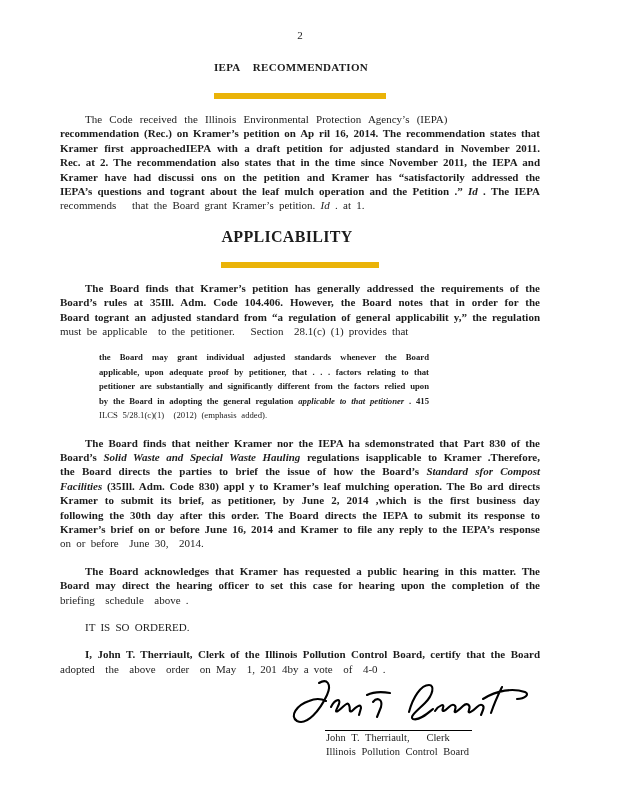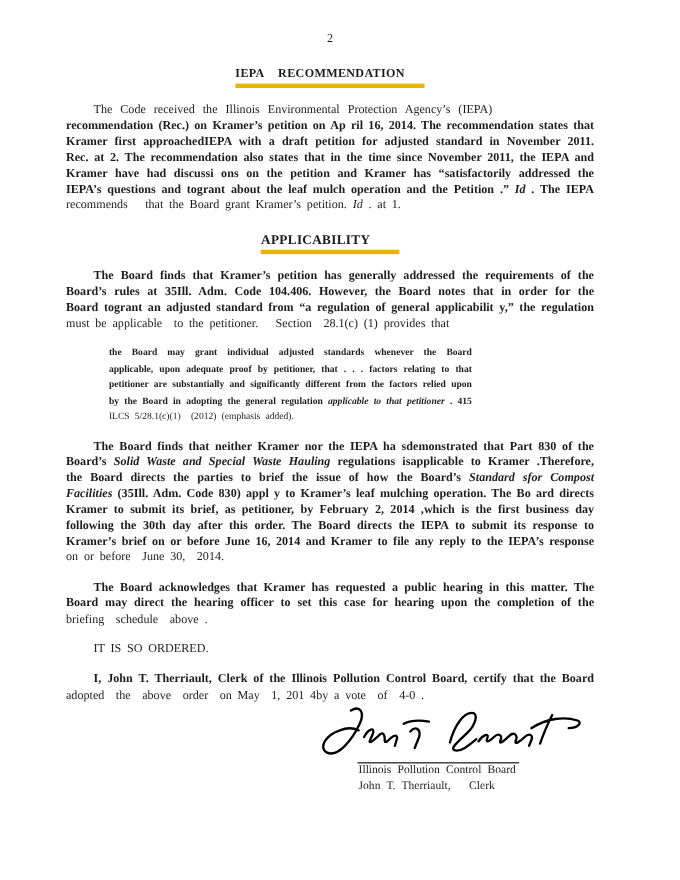--- a/index.html
+++ b/index.html
@@ -3,22 +3,22 @@
 <meta charset="utf-8">
 <style>
   html,body{margin:0;padding:0;background:#ffffff;}
   .page{position:relative;width:618px;height:800px;box-sizing:border-box;
         background:#ffffff;color:#1c1c1c;overflow:hidden;
         font-family:"Liberation Serif", serif;
         padding:28px 78px 0 60px;}
   .pageno{text-align:center;font-size:11px;line-height:14px;}
   .h-row{text-align:center;margin-top:16px;line-height:15px;}
   .heading{display:inline-block;font-weight:bold;font-size:11px;
-           border-bottom:4px solid #eab308;padding:0 18px 1px 0;letter-spacing:.3px;}
-  .heading.h2{font-size:12px;padding-right:26px;}
+           border-bottom:6px solid #eab308;padding:0 18px 18px 0;letter-spacing:.3px;}
+  .heading.h2{font-size:16px;padding-right:26px;}
   .para{margin-top:13px;}
   .line{font-size:11px;line-height:14.4px;}
   .j{text-align:justify;text-align-last:justify;font-weight:bold;}
   .l{white-space:nowrap;word-spacing:2.5px;}
   .w{word-spacing:4.5px;}
   .i{text-indent:25px;}
   .quote{margin-top:12px;margin-left:39px;width:330px;}
   .quote .line{font-size:8.7px;line-height:14.4px;}
   .em{font-style:italic;}
   .sig-block{margin-left:225px;margin-top:1px;}
@@ -55,21 +55,21 @@
         <div class="line j">applicable, upon adequate proof by petitioner, that . . . factors relating to that</div>
         <div class="line j">petitioner are substantially and significantly different from the factors relied upon</div>
         <div class="line j"><span>by the Board in adopting the general regulation </span><span class="em">applicable to that petitioner</span><span> . 415</span></div>
         <div class="line l">ILCS 5/28.1(c)(1) &nbsp;(2012) (emphasis added).</div>
       </div>
       <div class="para">
         <div class="line i j">The Board finds that neither Kramer nor the IEPA ha sdemonstrated that Part 830 of the</div>
         <div class="line j"><span>Board’s </span><span class="em">Solid Waste and Special Waste Hauling</span><span> regulations isapplicable to Kramer .Therefore,</span></div>
         <div class="line j"><span>the Board directs the parties to brief the issue of how the Board’s </span><span class="em">Standard sfor Compost</span></div>
         <div class="line j"><span class="em">Facilities</span><span> (35Ill. Adm. Code 830) appl y to Kramer’s leaf mulching operation. The Bo ard directs</span></div>
-        <div class="line j">Kramer to submit its brief, as petitioner, by February 2, 2014 ,which is the first business day</div>
+        <div class="line j">Kramer to submit its brief, as petitioner, by June 2, 2014 ,which is the first business day</div>
         <div class="line j">following the 30th day after this order. The Board directs the IEPA to submit its response to</div>
         <div class="line j">Kramer’s brief on or before June 16, 2014 and Kramer to file any reply to the IEPA’s response</div>
         <div class="line l">on or before &nbsp;June 30, &nbsp;2014.</div>
       </div>
       <div class="para">
         <div class="line i j">The Board acknowledges that Kramer has requested a public hearing in this matter. The</div>
         <div class="line j">Board may direct the hearing officer to set this case for hearing upon the completion of the</div>
         <div class="line l">briefing &nbsp;schedule &nbsp;above .</div>
       </div>
       <div class="para">
@@ -84,16 +84,16 @@
   <div class="sig-block">
     <svg class="sig-svg" viewBox="0 0 245 50" fill="none" stroke="#000" stroke-width="2.1" stroke-linecap="round" stroke-linejoin="round">
       <path d="M34 6 C42 1 47 7 42 18 C35 33 22 49 12 44 C4 39 12 28 24 24 C31 21 37 22 41 24"></path>
       <path d="M46 30 C50 22 56 21 54 27 C52 32 49 36 53 34 C59 30 62 24 64 28 C66 32 63 36 67 34 C71 30 76 26 76 31 L74 38"></path>
       <path d="M88 25 C92 20 98 22 96 30 L92 40 M82 18 C90 14 99 15 105 16"></path>
       <path d="M124 35 C128 20 136 8 144 8 C150 8 148 18 140 26 C132 34 124 40 128 42 C134 44 142 37 148 32"></path>
       <path d="M150 34 C154 28 160 26 158 31 C156 36 160 34 164 30 C168 26 172 28 170 33 C168 38 174 33 178 29 C182 25 186 28 184 33 C182 38 188 34 192 30 C196 26 200 28 198 33 L196 38"></path>
       <path d="M206 36 C210 24 214 16 217 10 M198 22 C212 13 228 11 240 15 C245 17 240 22 232 22"></path>
     </svg>
     <div class="sig-rule"></div>
+    <div class="sig-typed">John T. Therriault, &nbsp; Clerk</div>
     <div class="sig-typed">Illinois Pollution Control Board</div>
-    <div class="sig-typed">John T. Therriault, &nbsp; Clerk</div>
   </div>
 </div>
 
 </body></html>

